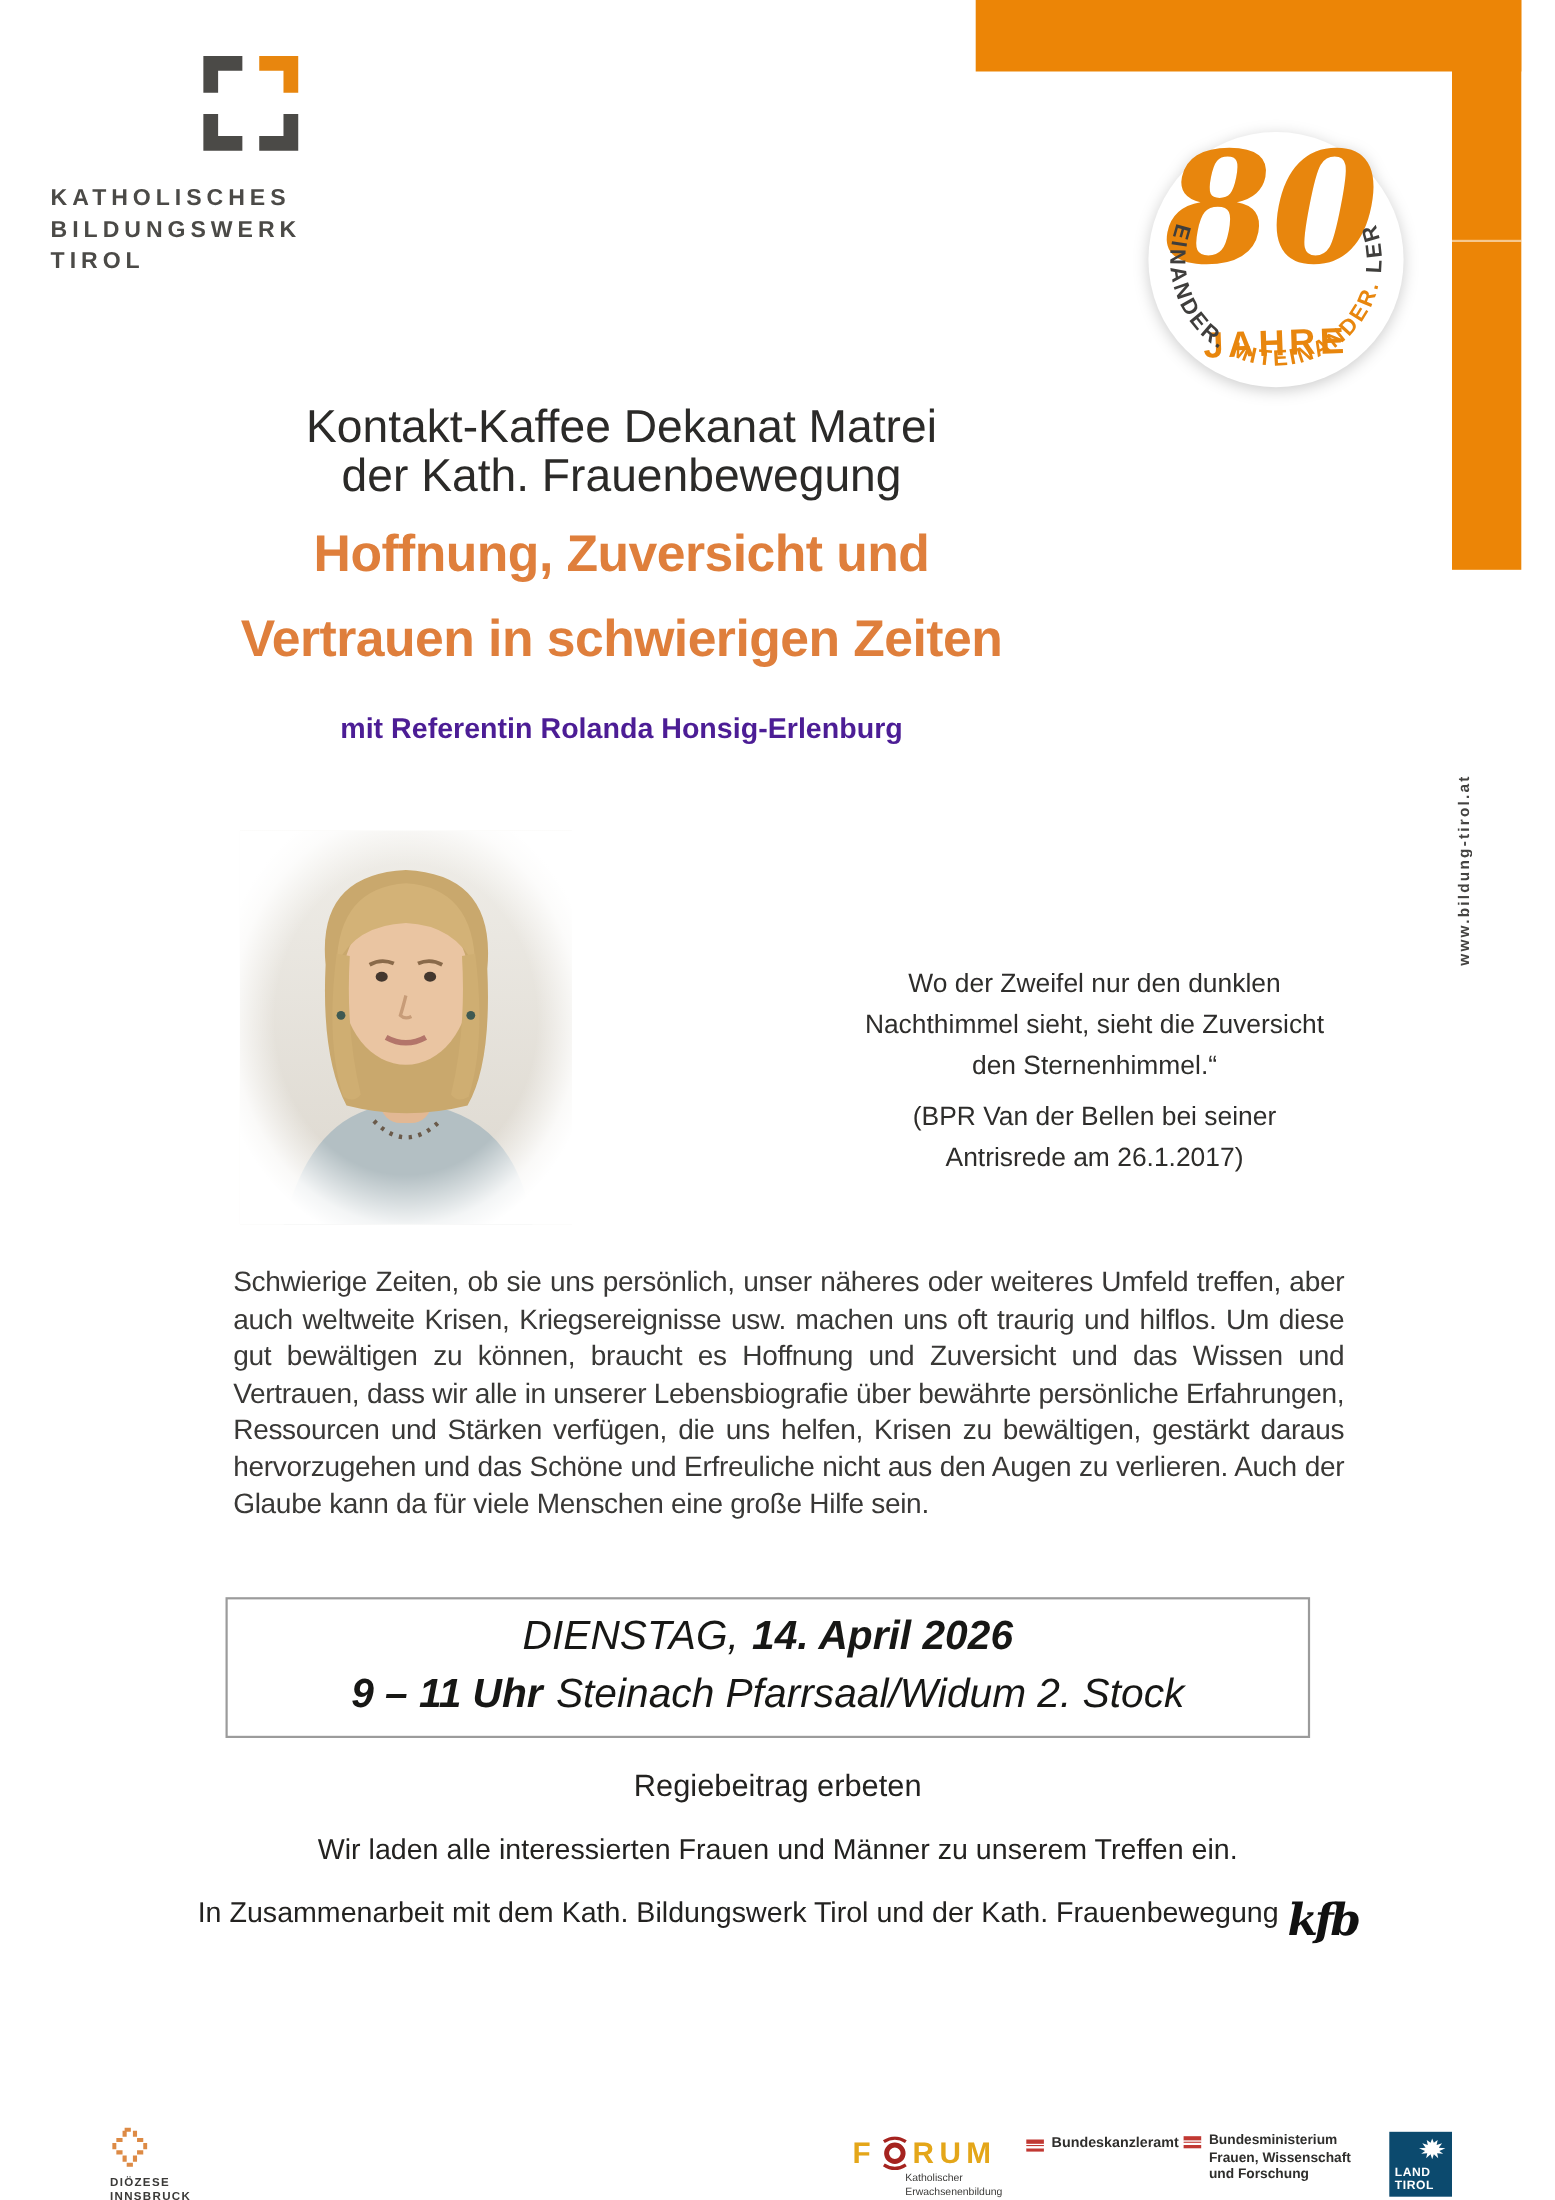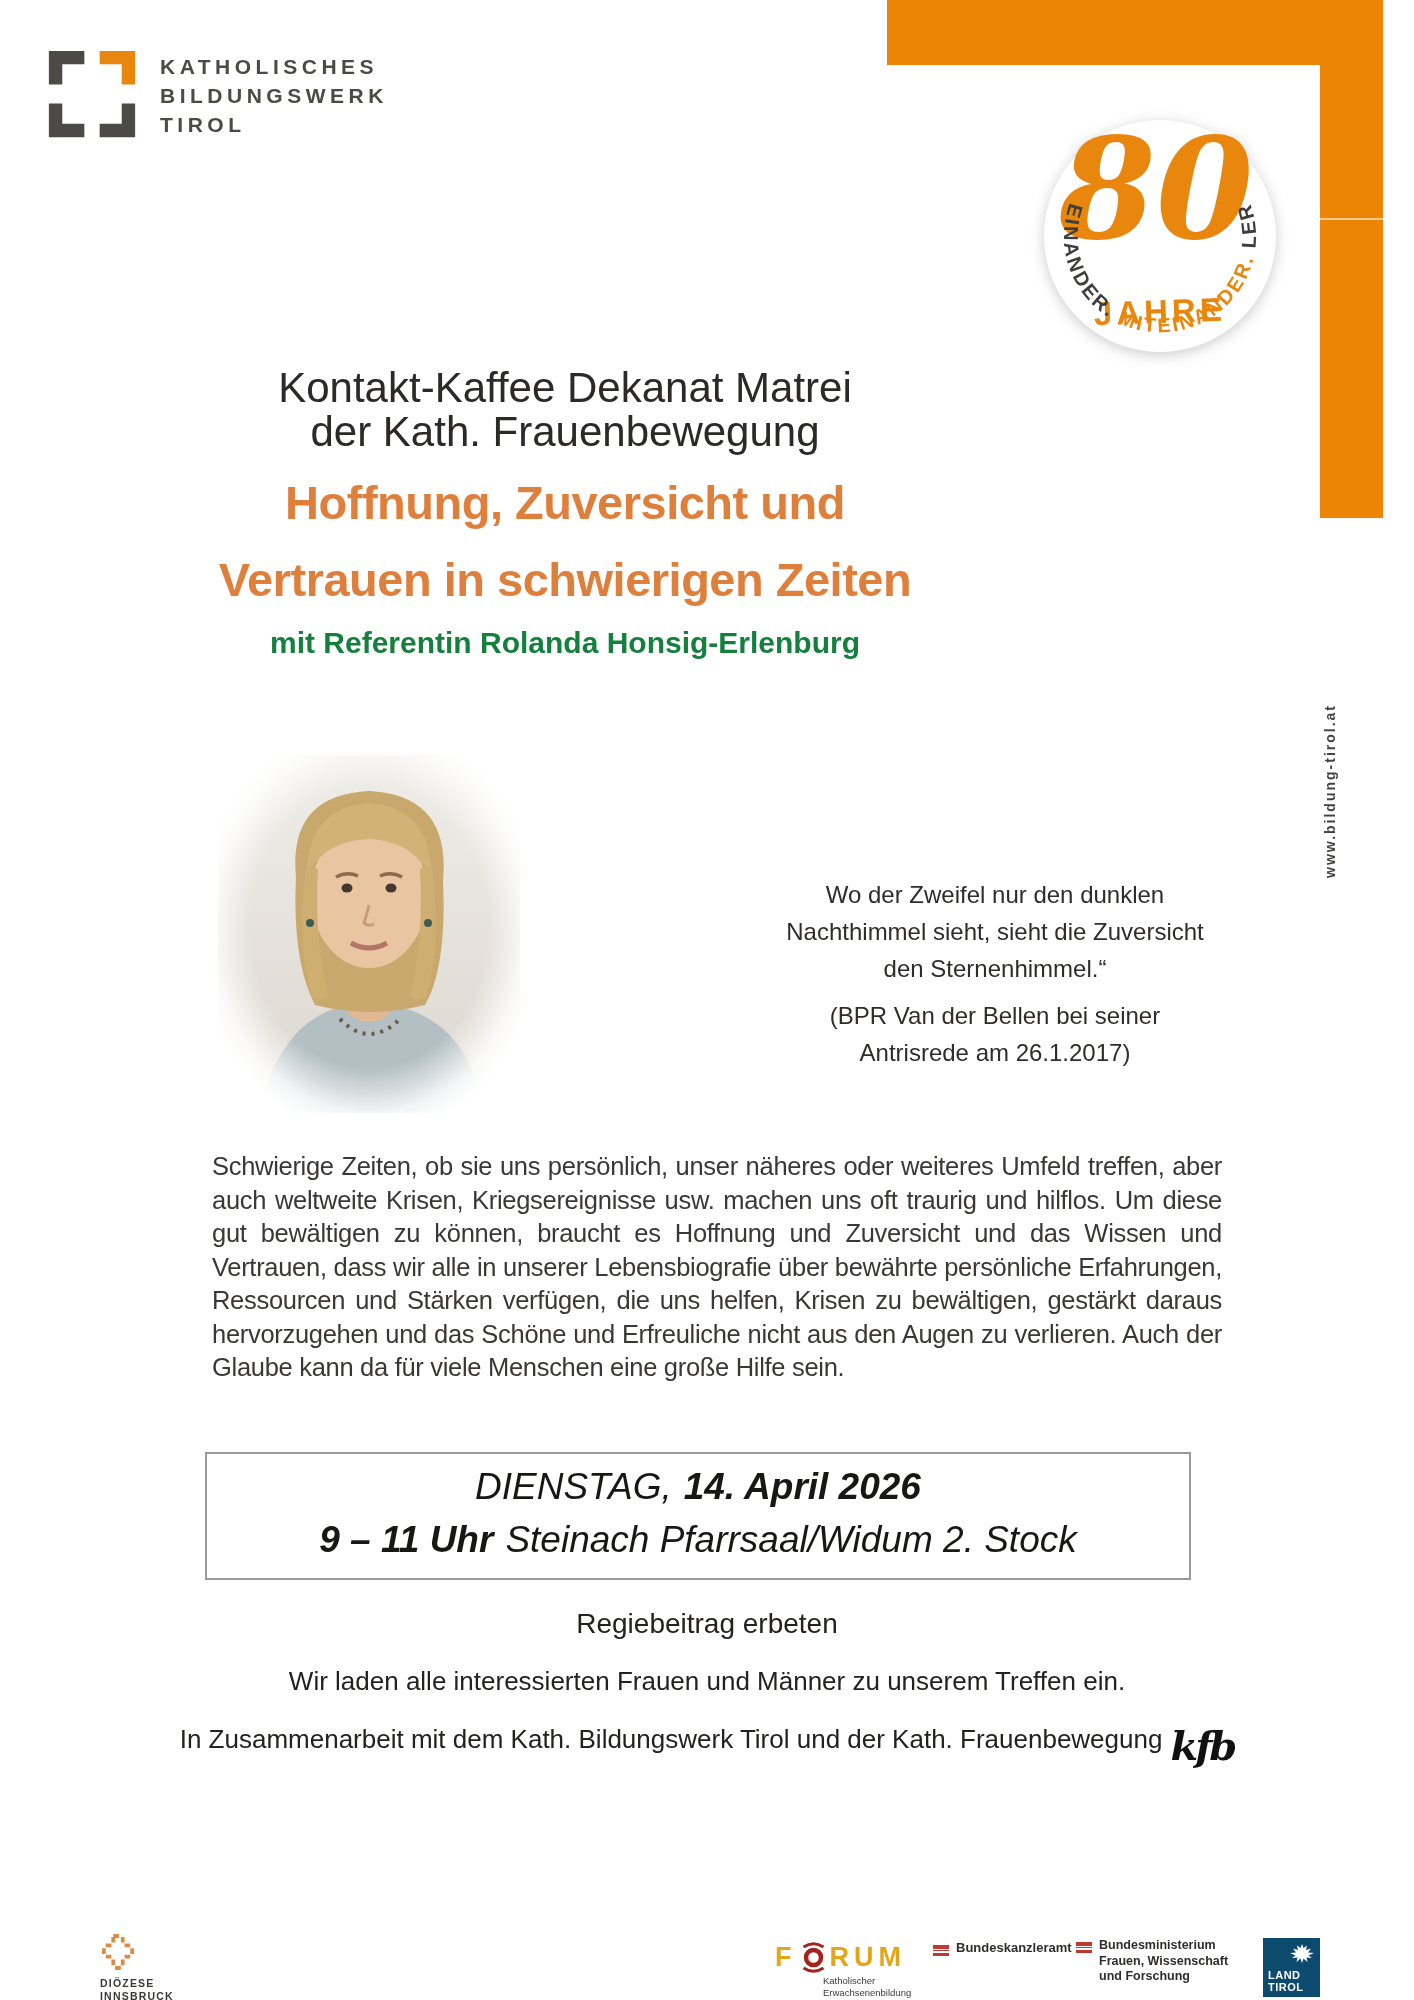--- a/index.html
+++ b/index.html
@@ -1,41 +1,41 @@
 <!DOCTYPE html>
 <html><head>
 <meta charset="utf-8">
 <style>
   html,body{margin:0;padding:0;background:#fff;}
   .page{position:relative;width:1414px;height:2000px;background:#ffffff;overflow:hidden;
         font-family:"Liberation Sans",sans-serif;color:#3a3938;}
 
   
-  .kbw{position:absolute;left:46px;top:48px;display:flex;gap:22px;align-items:center;}
+  .kbw{position:absolute;left:46px;top:48px;display:flex;gap:22px;align-items:flex-end;flex-direction:column;}
   .kbw-icon{width:92px;height:92px;}
   .kbw-text{font-size:21px;font-weight:700;letter-spacing:4.5px;line-height:29px;color:#4b4a47;padding-top:3px;}
 
   
   .bar-top{position:absolute;left:887px;top:0;width:496px;height:65px;background:#ec8506;}
   .bar-right{position:absolute;left:1320px;top:0;width:63px;height:518px;background:#ec8506;}
   .bar-seam{position:absolute;left:1320px;top:218px;width:63px;height:2px;background:rgba(255,255,255,.55);}
 
   
   .badge{position:absolute;left:1042px;top:116px;width:236px;height:240px;
          filter:drop-shadow(0 3px 7px rgba(0,0,0,.2));}
 
   
   .site-vert{position:absolute;left:1322px;top:648px;height:230px;writing-mode:vertical-rl;
              transform:rotate(180deg);font-size:14px;letter-spacing:2px;color:#444341;font-weight:700;}
 
   
   .heading{position:absolute;left:107px;top:366px;width:916px;text-align:center;}
   .heading .pre{font-size:42px;line-height:44px;color:#2b2a28;}
   .heading .main{margin-top:10px;font-size:47px;line-height:77px;font-weight:700;color:#df7f3c;letter-spacing:-0.5px;}
-  .heading .speaker{margin-top:8px;font-size:30px;font-weight:700;color:#15803d;}
+  .heading .speaker{margin-top:29px;font-size:26px;font-weight:700;color:#4c1d95;}
 
   
   .photo{position:absolute;left:218px;top:755px;width:302px;height:358px;}
 
   
   .quote{position:absolute;left:745px;top:876px;width:500px;text-align:center;color:#2e2d2b;
          font-size:24px;line-height:37px;}
   .quote .attr{margin-top:10px;}
 
   

